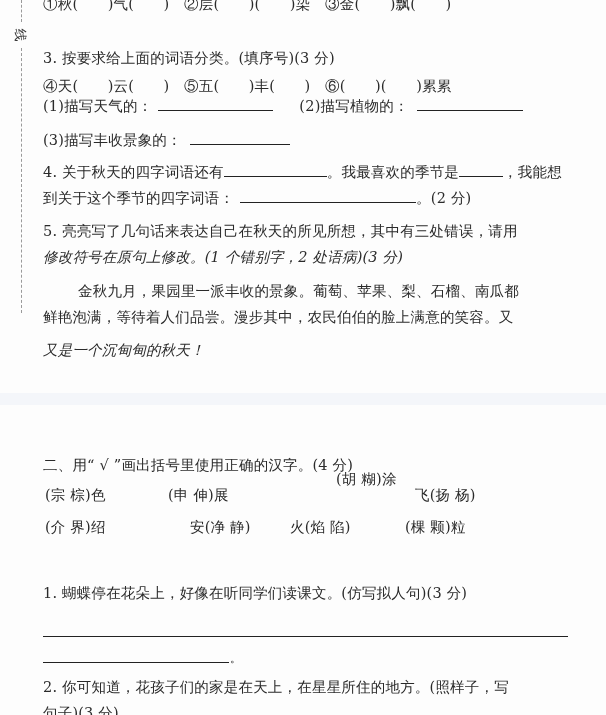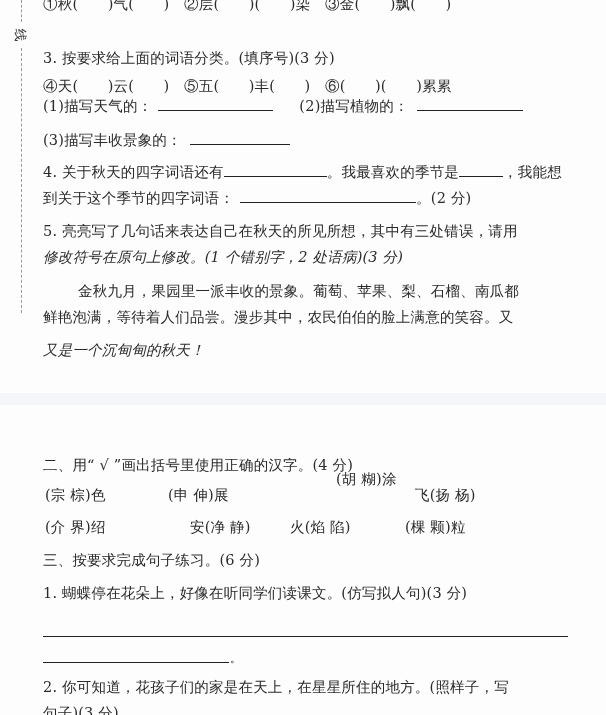--- a/index.html
+++ b/index.html
@@ -62,21 +62,20 @@
   <div class="line" style="top:80px;left:45px;">(宗  棕)色</div>
   <div class="line" style="top:80px;left:168px;">(申  伸)展</div>
   <div class="line" style="top:64px;left:292px;margin-left:44px;">(胡  糊)涂</div>
   <div class="line" style="top:80px;left:415px;">飞(扬  杨)</div>
 
   <div class="line" style="top:112px;left:45px;">(介  界)绍</div>
   <div class="line" style="top:112px;left:175px;margin-left:15px;">安(净  静)</div>
   <div class="line" style="top:112px;left:290px;">火(焰  陷)</div>
   <div class="line" style="top:112px;left:405px;">(棵  颗)粒</div>
 
-  <div class="line" style="top:145px;">三、按要求完成句子练习。(6 分)</div>
   <div class="line" style="top:178px;">1. 蝴蝶停在花朵上，好像在听同学们读课文。(仿写拟人句)(3 分)</div>
 
   <div class="hr" style="left:43px;top:231px;width:525px;"></div>
   <div class="hr" style="left:43px;top:257px;width:186px;"></div>
   <div class="line" style="top:244px;left:230px;font-size:11px;">。</div>
 
   <div class="line" style="top:272px;">2. 你可知道，花孩子们的家是在天上，在星星所住的地方。(照样子，写</div>
   <div class="line" style="top:298px;">句子)(3 分)</div>
 </div>
 

